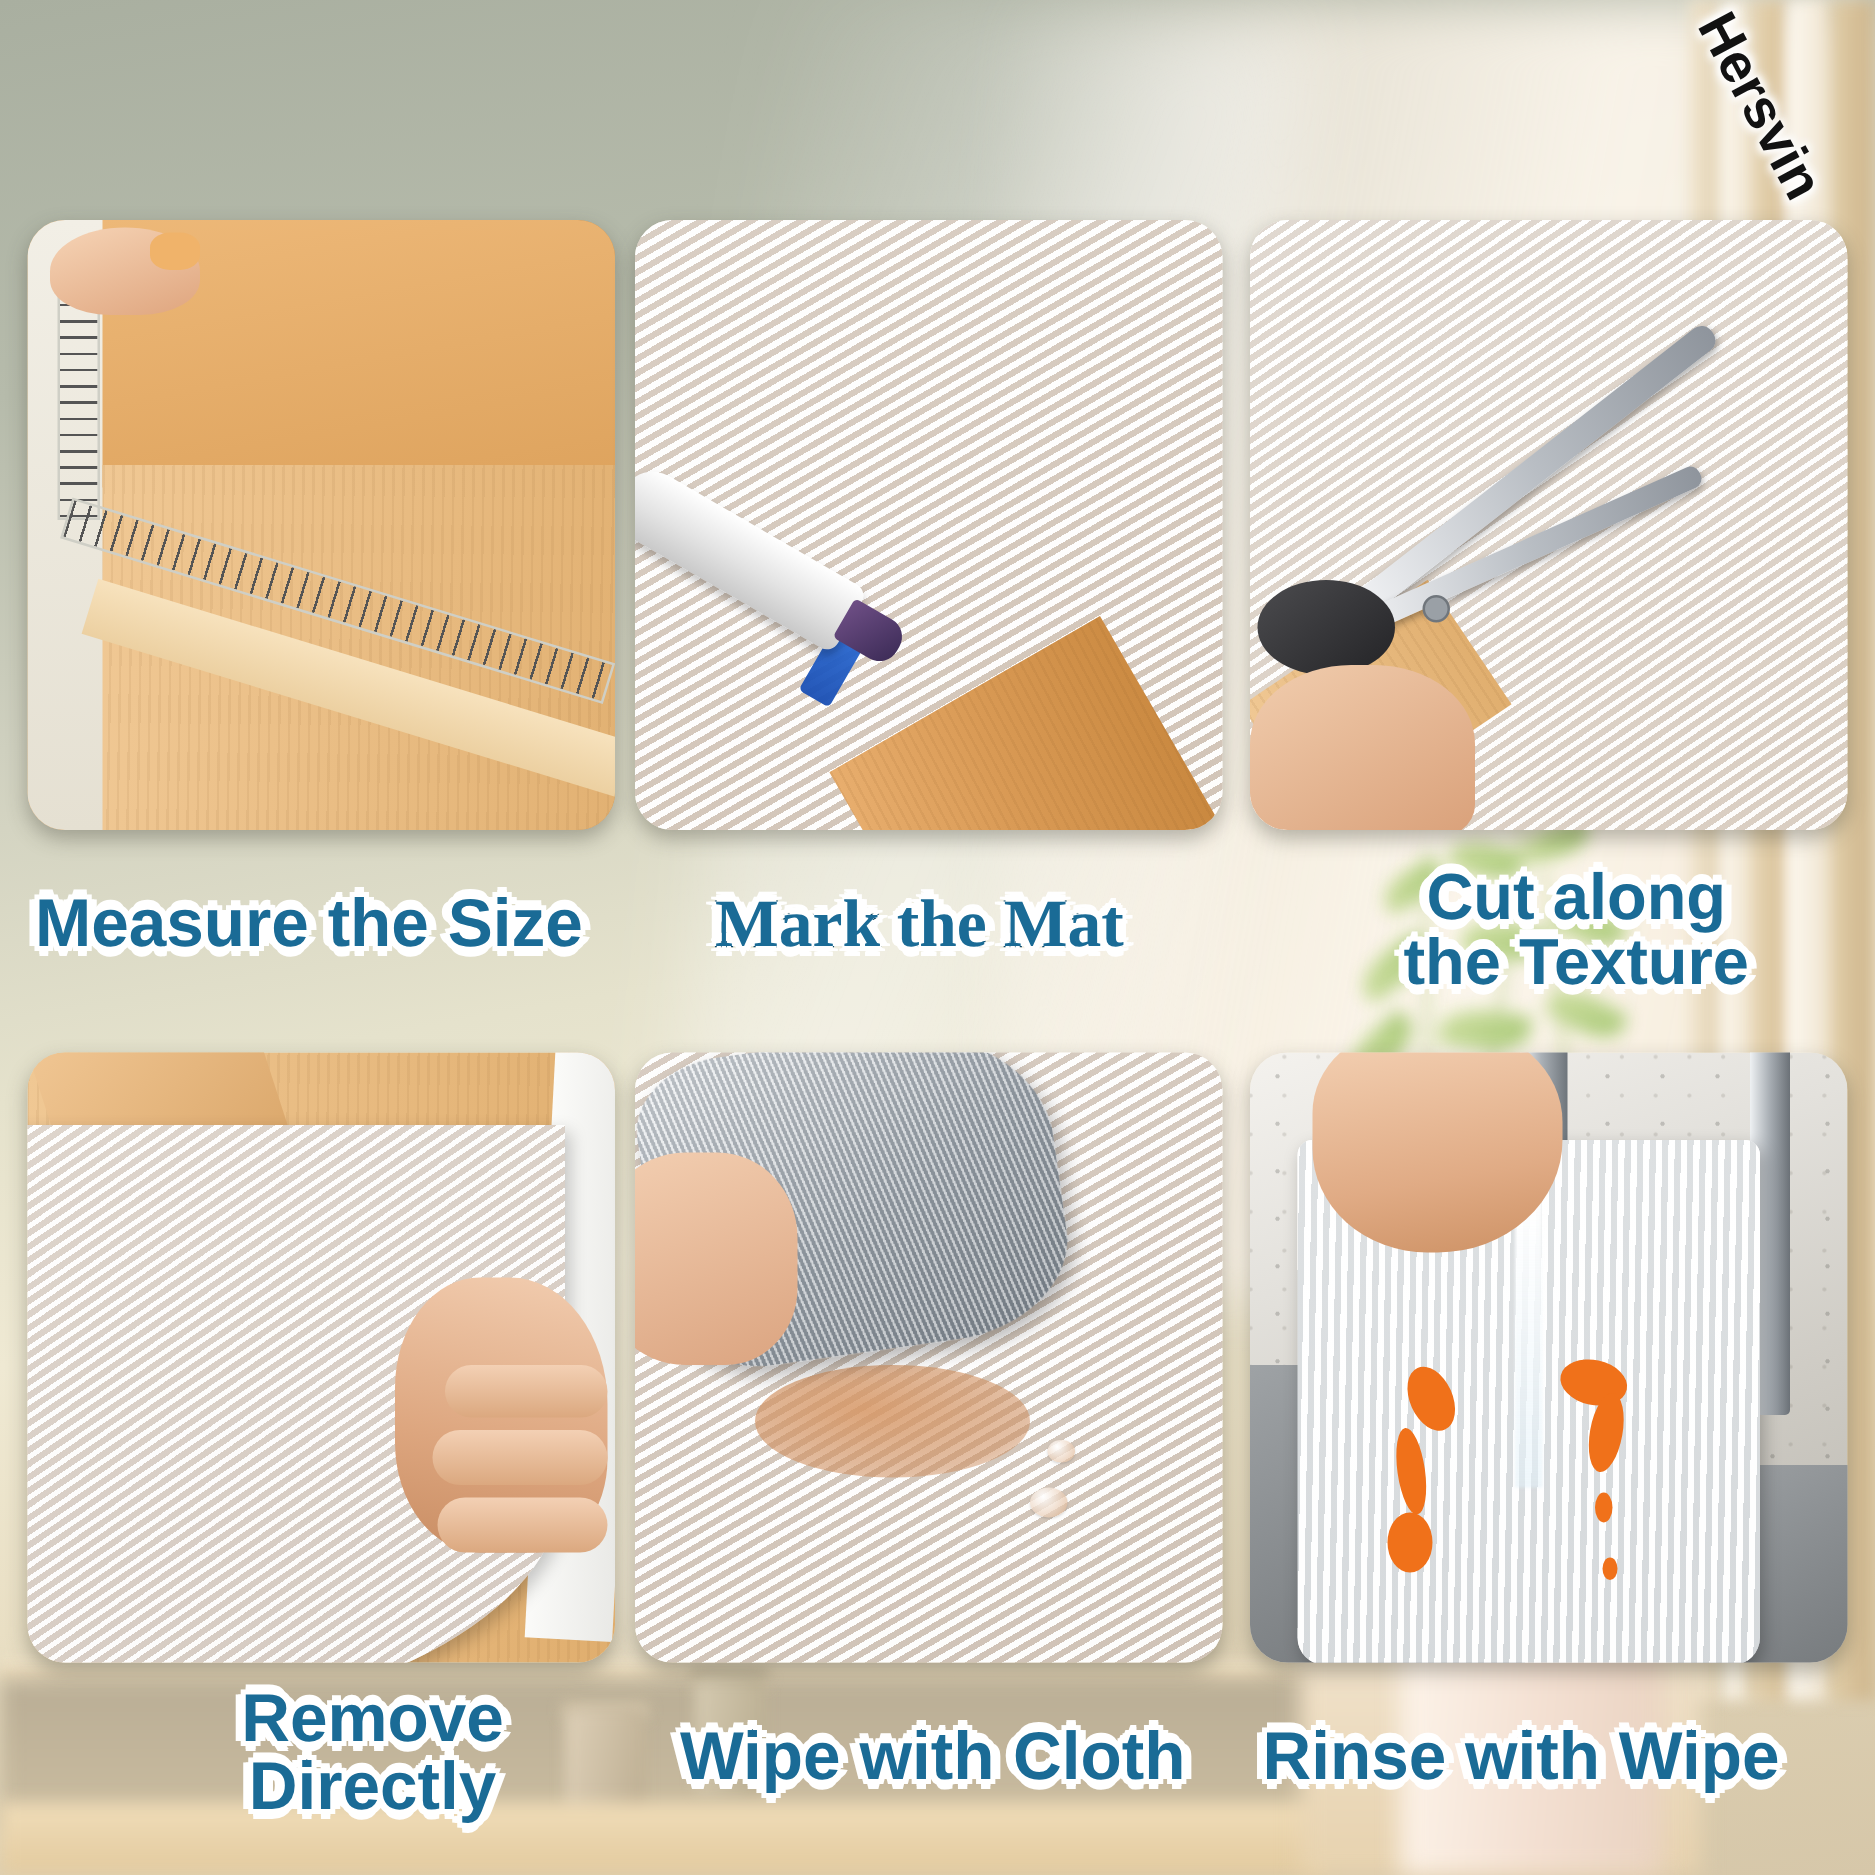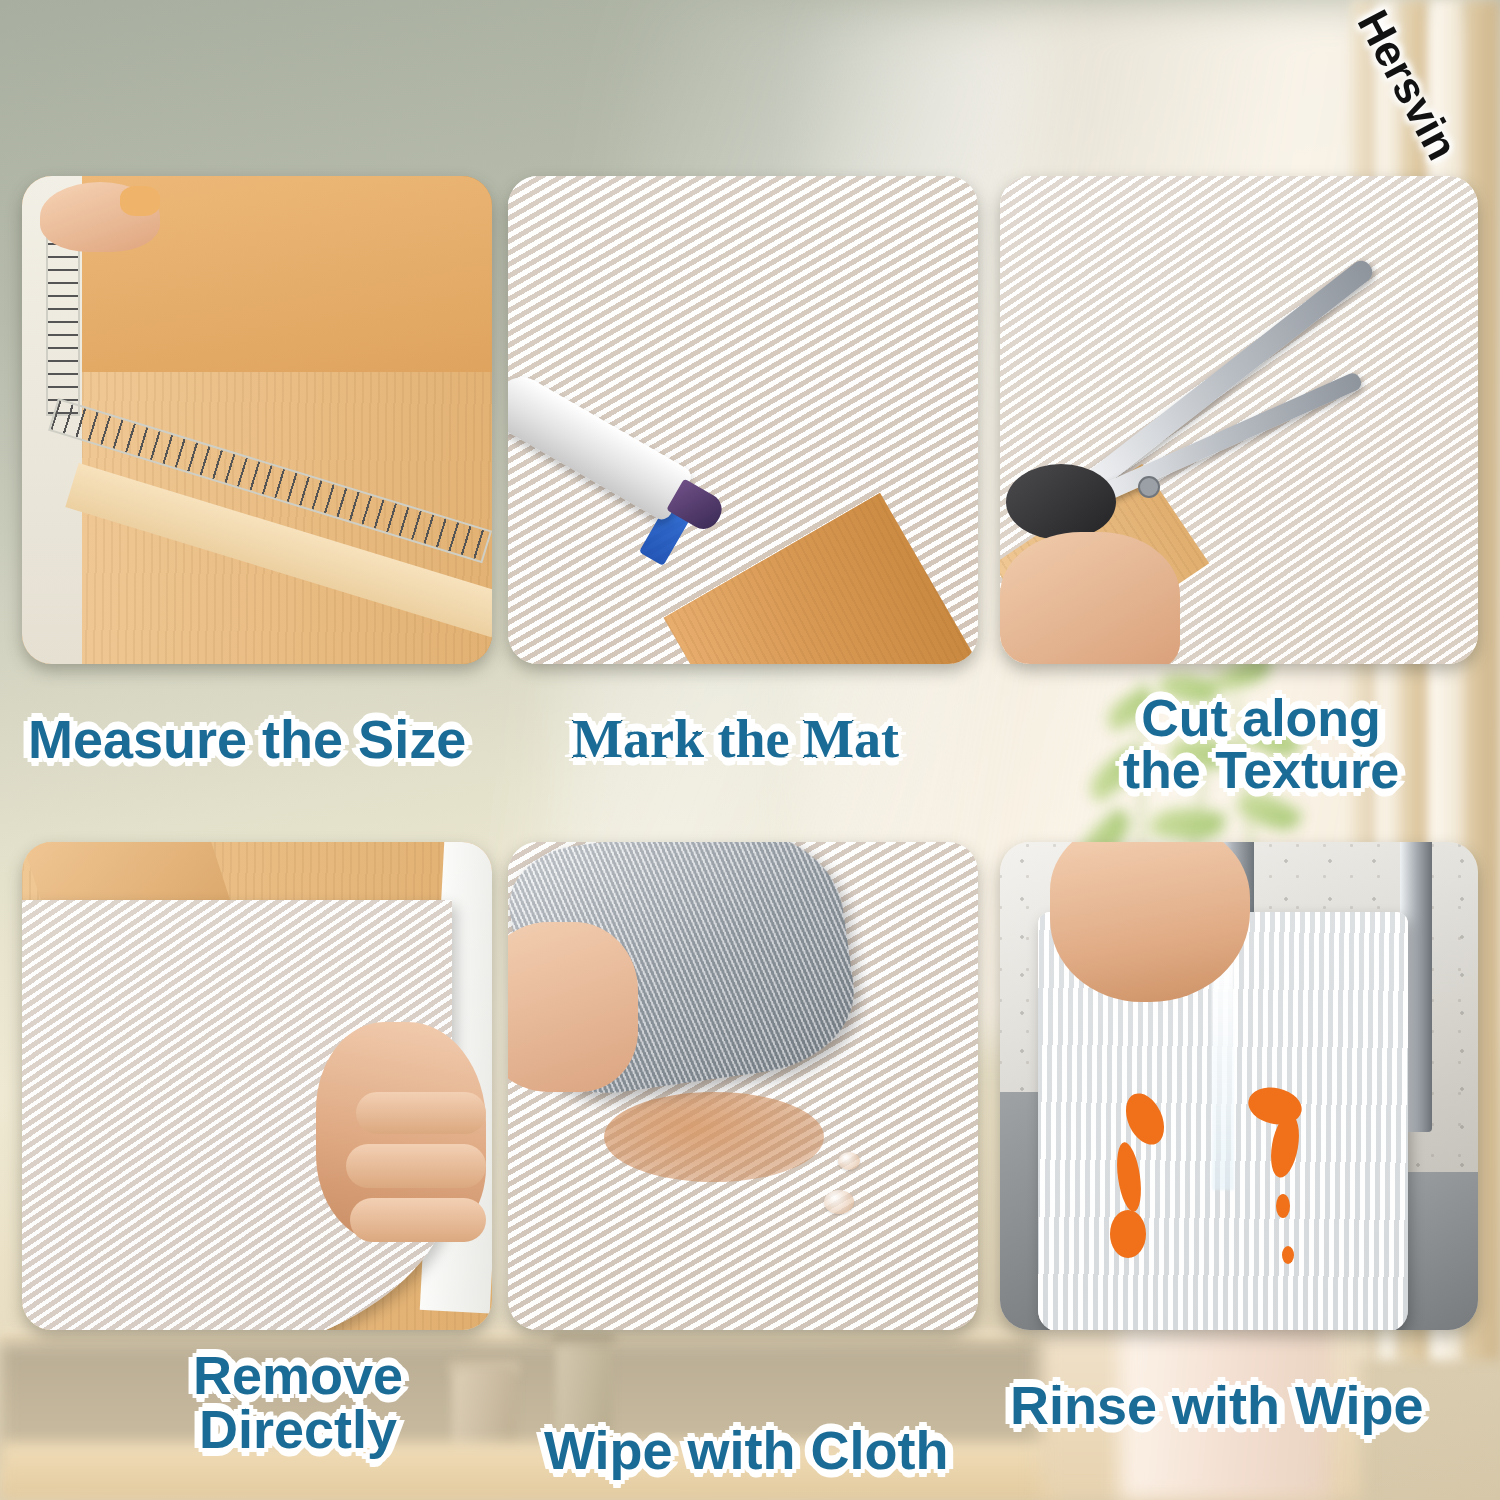--- a/index.html
+++ b/index.html
@@ -206,21 +206,21 @@
     -webkit-text-stroke:2px #0f4a6b;paint-order:stroke fill;
     text-shadow:
       -6px 0 0 #fff, 6px 0 0 #fff, 0 -6px 0 #fff, 0 6px 0 #fff,
       -4px -4px 0 #fff, 4px -4px 0 #fff, -4px 4px 0 #fff, 4px 4px 0 #fff,
       -8px 0 0 #fff, 8px 0 0 #fff, 0 -8px 0 #fff, 0 8px 0 #fff;
   }
   .cap1{left:28px;top:712px;font-size:54px;}
   .cap2{left:572px;top:712px;font-size:54px;font-family:Liberation Serif, serif;}
   .cap3{left:1096px;top:692px;font-size:52px;text-align:center;width:330px;}
   .cap4{left:88px;top:1348px;font-size:54px;text-align:center;width:420px;}
-  .cap5{left:544px;top:1378px;font-size:54px;margin-top:45px;}
+  .cap5{left:544px;top:1378px;font-size:54px;}
   .cap6{left:1010px;top:1378px;font-size:54px;}
 </style>
 </head>
 <body>
 
 <div id="stage">
 
   <div class="bg-base"></div>
   <div class="bg-wall-right"></div>
   <div class="sun-streak"></div>

